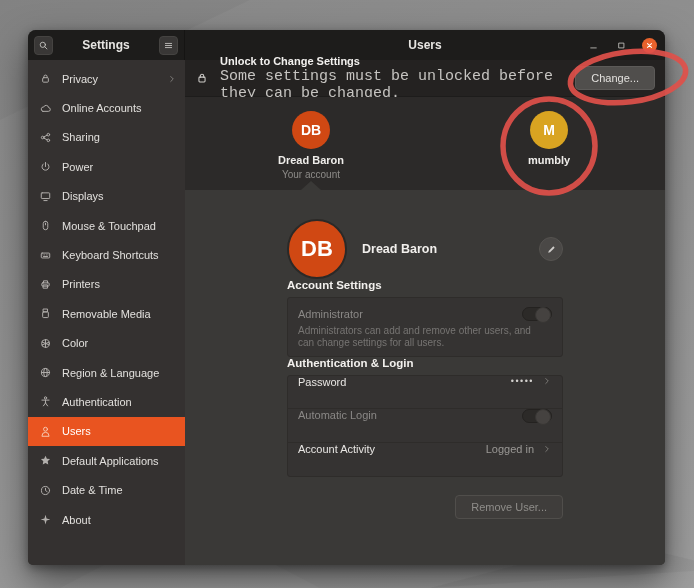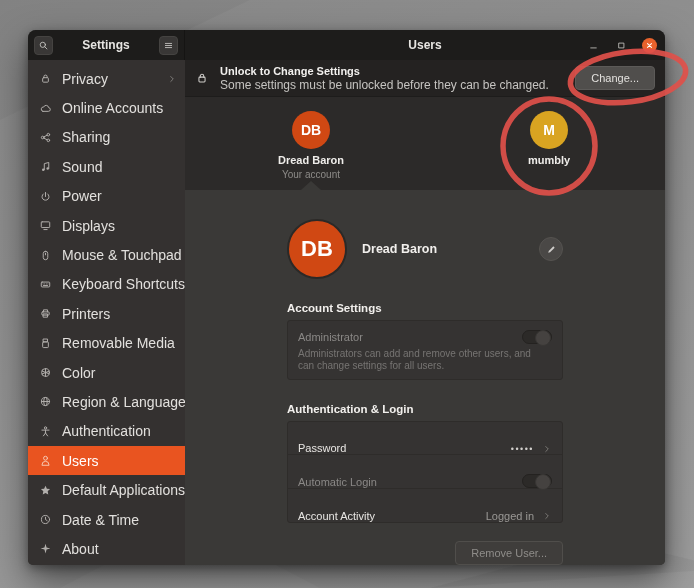--- a/index.html
+++ b/index.html
@@ -27,64 +27,64 @@
   .win-controls { position:absolute; right:8px; top:0; height:100%; display:flex; align-items:center; gap:13px; }
   .win-ctl { width:15px; height:15px; color:#c9c7c4; display:flex; align-items:center; justify-content:center; cursor:pointer; }
   .win-ctl .icon { width:11px; height:11px; }
   .win-ctl.close { border-radius:50%; background:#e8622c; color:#ffffff; }
   .win-ctl.close .icon { width:9px; height:9px; }
 
   .body-row { flex:1; display:flex; min-height:0; }
 
   
   .sidebar { width:157px; background:#343130; padding-top:4px; flex-shrink:0; }
-  .side-item { height:29.4px; display:flex; align-items:center; padding:0 8px 0 11px; gap:10px; color:#e2e0dd; font-size:14px; cursor:pointer; }
+  .side-item { height:29.4px; display:flex; align-items:center; padding:0 8px 0 11px; gap:10px; color:#e2e0dd; font-size:11px; cursor:pointer; }
   .side-item .icon { width:13px; height:13px; color:#b2afac; flex-shrink:0; }
   .side-item .s-label { flex:1; white-space:nowrap; }
   .side-item .s-chev { width:10px; height:10px; color:#969491; }
   .side-item.selected { background:#e95420; color:#ffffff; }
   .side-item.selected .icon { color:#f6c9b2; }
 
   
   .main { flex:1; display:flex; flex-direction:column; background:#3a3937; min-width:0; }
 
   .unlock-bar { height:37px; background:#242221; display:flex; align-items:center; padding:0 10px; gap:11px; flex-shrink:0; border-bottom:1px solid #1d1c1b; }
   .unlock-bar .icon.lock { width:14px; height:14px; color:#cfcdca; flex-shrink:0; }
   .unlock-texts { display:flex; flex-direction:column; gap:1px; }
   .unlock-title { font-size:11px; font-weight:bold; color:#f2f0ee; }
-  .unlock-sub { font-size:12px; color:#c6c4c1; }
+  .unlock-sub { font-size:15px; color:#c6c4c1;font-family:Liberation Mono, monospace; }
   .unlock-btn { margin-left:auto; background:#504e4c; border:1px solid #5c5a58; border-radius:4px; color:#e3e1de; font-size:11px; padding:5px 15px; cursor:pointer; font-family:inherit; }
 
   
   .carousel { height:93px; background:#2c2a29; position:relative; flex-shrink:0; }
   .user-cell { position:absolute; top:14px; transform:translateX(-50%); text-align:center; cursor:pointer; width:140px; }
   .user-cell .u-avatar { width:38px; height:38px; border-radius:50%; margin:0 auto; display:flex; align-items:center; justify-content:center; color:#fff; font-weight:bold; font-size:14px; }
   .user-cell .u-name { margin-top:5px; font-size:11px; font-weight:bold; color:#efedea; }
   .user-cell .u-sub { margin-top:3px; font-size:10px; color:#8d8b88; }
   .caret { position:absolute; bottom:0; left:116px; width:0; height:0; border-left:10px solid transparent; border-right:10px solid transparent; border-bottom:9px solid #3a3937; }
 
   
   .panel { flex:1; overflow:hidden; }
   .content { width:276px; margin:0 auto; }
 
   .profile-row { margin-top:29px; display:flex; align-items:center; }
   .big-avatar { width:60px; height:60px; border-radius:50%; background:#d04813; border:2px solid #2b2927; display:flex; align-items:center; justify-content:center; color:#fff; font-weight:bold; font-size:22px; flex-shrink:0; }
   .profile-name { margin-left:15px; font-size:12.5px; font-weight:bold; color:#f1efec; }
   .edit-btn { margin-left:auto; width:24px; height:24px; border-radius:50%; background:#4a4846; border:1px solid #555350; display:flex; align-items:center; justify-content:center; color:#cfcdca; cursor:pointer; }
   .edit-btn .icon { width:11px; height:11px; }
 
-  .sec-heading { margin-top:23px; font-size:11.5px; font-weight:bold; color:#f2f0ed; }
+  .sec-heading { font-size:11.5px; font-weight:bold; color:#f2f0ed; }
   .group { margin-top:6px; background:#353332; border:1px solid #2e2c2a; border-radius:3px; }
 
   .adm-row { padding:9px 10px 8px 10px; }
   .adm-top { display:flex; align-items:center; justify-content:space-between; }
   .adm-label { font-size:11px; color:#8a8886; }
   .adm-desc { margin-top:4px; font-size:10px; line-height:11.5px; color:#767472; padding-right:14px; }
 
-  .auth-row { height:33.3px; display:flex; align-items:flex-end; padding:0 10px; border-bottom:1px solid #2e2c2a; cursor:pointer; }
+  .auth-row { height:33.3px; display:flex; align-items:flex-start; padding:0 10px; border-bottom:1px solid #2e2c2a; cursor:pointer; }
   .auth-row:last-child { border-bottom:none; }
   .auth-label { font-size:11px; color:#e8e6e3; }
   .auth-label.disabled { color:#8a8886; }
   .auth-right { margin-left:auto; display:flex; align-items:center; gap:8px; }
   .auth-value { font-size:11px; color:#9a9895; }
   .auth-value.dots { font-size:9px; letter-spacing:1.5px; color:#d2d0cd; }
   .row-chev { width:10px; height:10px; color:#8f8d8a; }
 
   .toggle { width:30px; height:14px; border-radius:7px; background:#2c2a28; border:1px solid #242220; position:relative; cursor:pointer; flex-shrink:0; }
   .toggle::after { content:""; position:absolute; right:0px; top:-1px; width:14px; height:14px; border-radius:50%; background:#454240; border:1px solid #383634; }
@@ -184,30 +184,20 @@
       <div class="side-item">
         <span class="icon">
             <svg viewBox="0 0 16 16" xmlns="http://www.w3.org/2000/svg">
               <circle cx="4.5" cy="8" r="1.6" fill="none" stroke="currentColor" stroke-width="1.2" stroke-linecap="round" stroke-linejoin="round"></circle>
               <circle cx="11.5" cy="4.5" r="1.6" fill="none" stroke="currentColor" stroke-width="1.2" stroke-linecap="round" stroke-linejoin="round"></circle>
               <circle cx="11.5" cy="11.5" r="1.6" fill="none" stroke="currentColor" stroke-width="1.2" stroke-linecap="round" stroke-linejoin="round"></circle>
               <path d="M6 7.2l4-2M6 8.8l4 2" fill="none" stroke="currentColor" stroke-width="1.2" stroke-linecap="round" stroke-linejoin="round"></path>
             </svg>
           </span>
         <span class="s-label">Sharing</span>
-      </div>
-      <div class="side-item">
-        <span class="icon">
-            <svg viewBox="0 0 16 16" xmlns="http://www.w3.org/2000/svg">
-              <path d="M6.5 12V4.5L12 3v7.5" fill="none" stroke="currentColor" stroke-width="1.2" stroke-linecap="round" stroke-linejoin="round"></path>
-              <circle cx="5.2" cy="12" r="1.5" fill="currentColor"></circle>
-              <circle cx="10.7" cy="10.5" r="1.5" fill="currentColor"></circle>
-            </svg>
-          </span>
-        <span class="s-label">Sound</span>
       </div>
       <div class="side-item">
         <span class="icon">
             <svg viewBox="0 0 16 16" xmlns="http://www.w3.org/2000/svg">
               <path d="M8 3v5" fill="none" stroke="currentColor" stroke-width="1.2" stroke-linecap="round" stroke-linejoin="round"></path>
               <path d="M5.4 4.8a4.3 4.3 0 1 0 5.2 0" fill="none" stroke="currentColor" stroke-width="1.2" stroke-linecap="round" stroke-linejoin="round"></path>
             </svg>
           </span>
         <span class="s-label">Power</span>
       </div>

